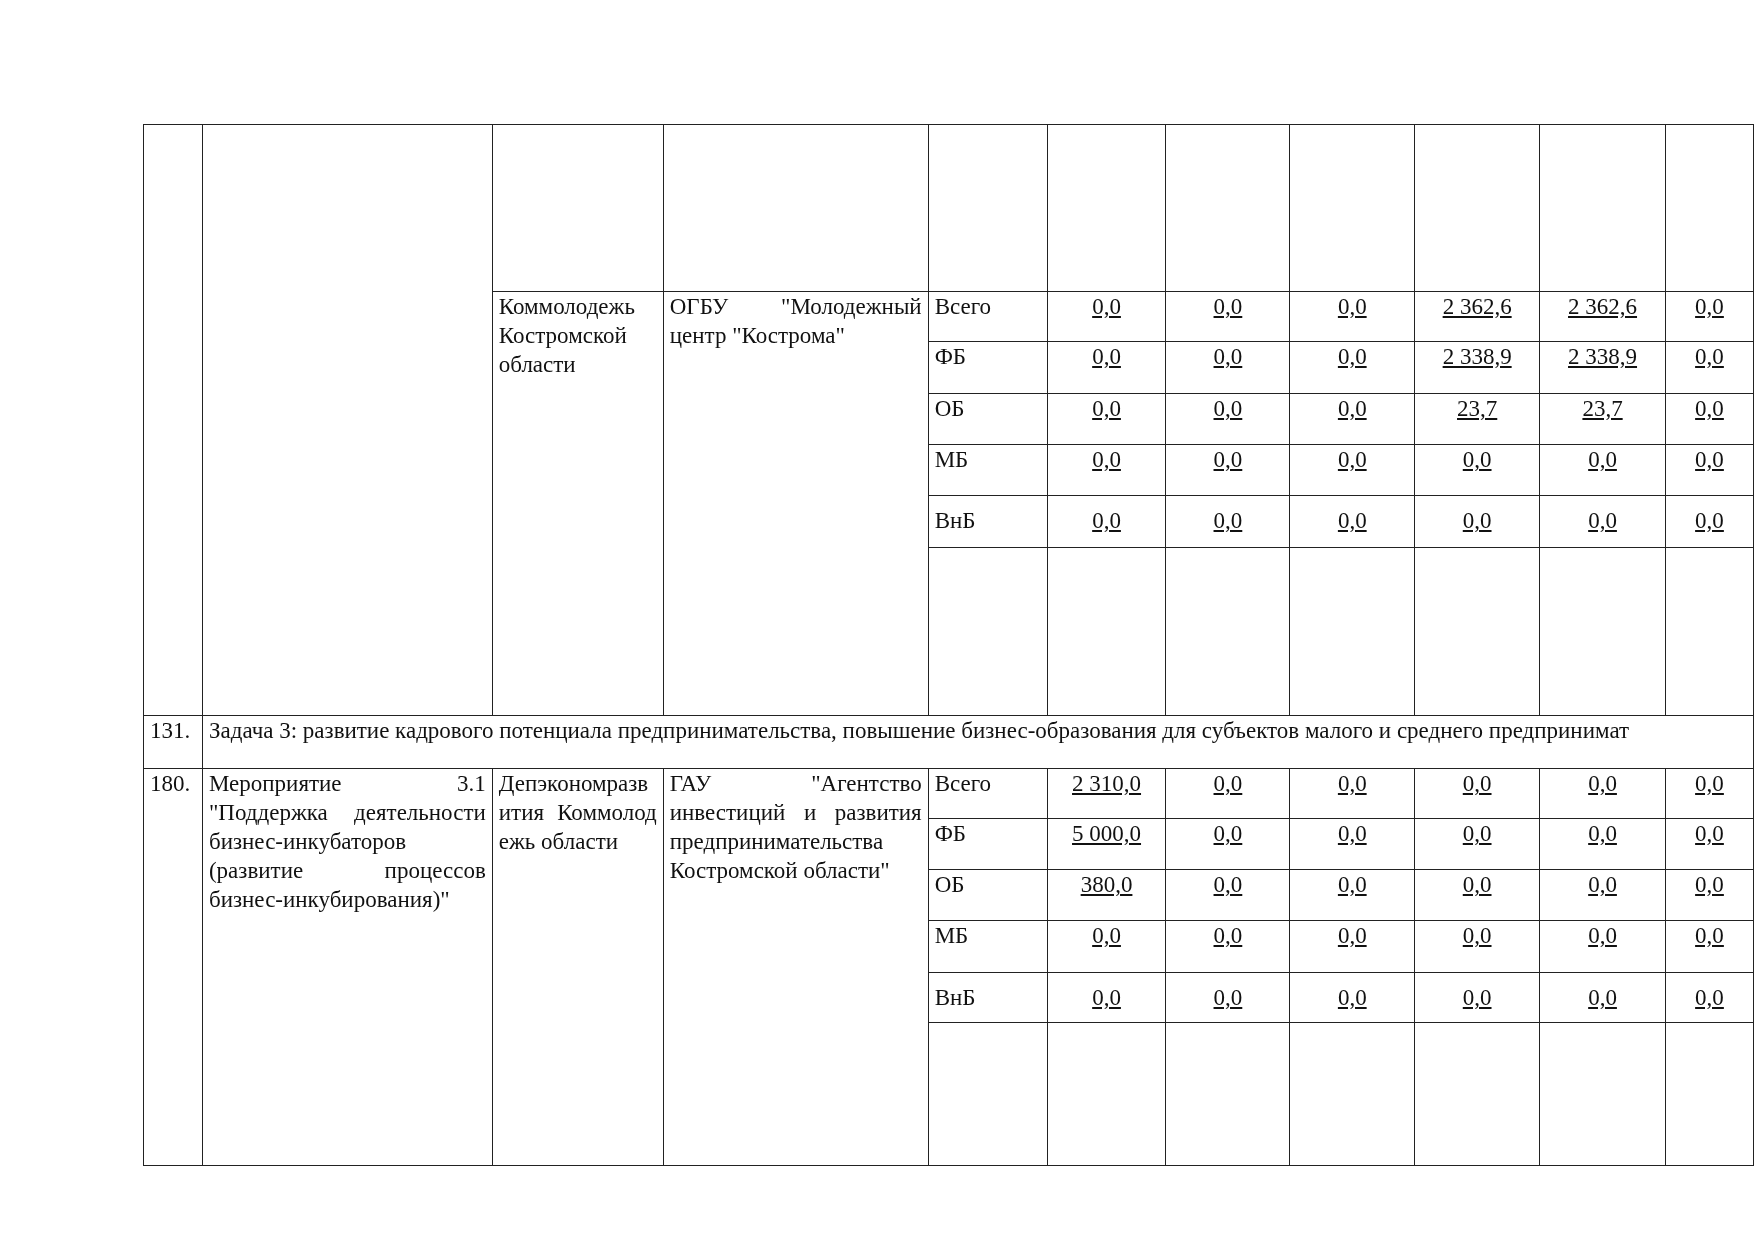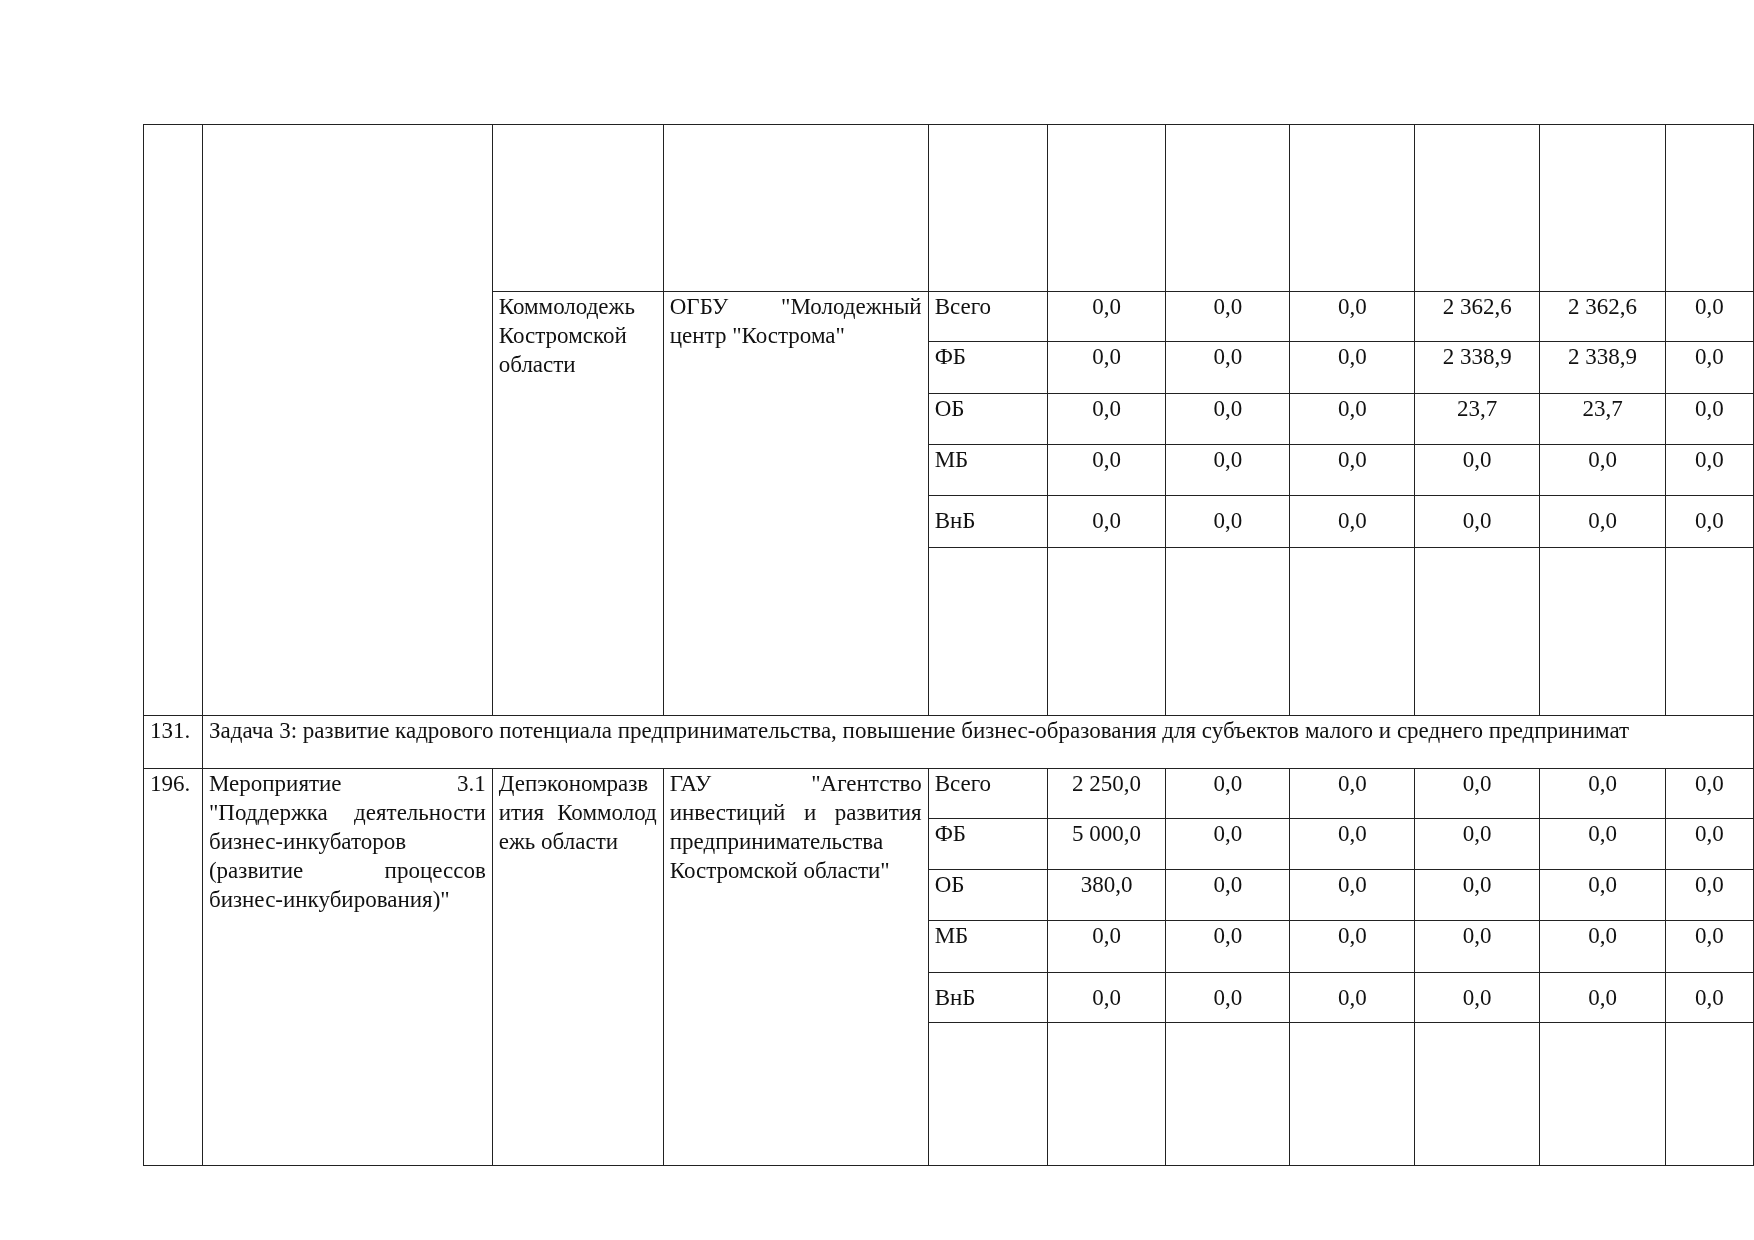--- a/index.html
+++ b/index.html
@@ -2,21 +2,21 @@
 <html><head>
 <meta charset="utf-8">
 <style>
   html, body { margin: 0; padding: 0; background: #ffffff; }
   body { width: 1754px; height: 1240px; position: relative; overflow: hidden;
          font-family: "Liberation Serif", serif; color: #111; }
   .page { position: absolute; left: 0; top: 7px; width: 1754px; height: 1240px; }
   table.grid { position: absolute; left: 143px; top: 117px; border-collapse: collapse;
                table-layout: fixed; font-size: 23px; line-height: 29px; }
   table.grid td { border: 1.5px solid #222; padding: 0 6px; vertical-align: top; overflow: hidden; }
-  td.num { text-align: center; vertical-align: middle; padding: 0; }
+  td.num { text-align: center; vertical-align: middle; padding: 0; text-decoration: underline; }
   td.lbl { vertical-align: middle; }
   td.idx { text-align: left; padding-right: 4px; padding-top: 10px; }
   td.just { text-align: justify; text-align-last: left; padding-top: 10px; }
   td.task { padding-top: 10px; white-space: nowrap; }
   td.open-right { border-right: none; }
 </style>
 </head>
 <body>
 
 <div class="page">
@@ -106,26 +106,26 @@
     <td style="border-top:none"></td>
     <td class="open-right" style="border-top:none"></td>
   </tr>
 
   <tr style="height:53px">
     <td class="idx">131.</td>
     <td colspan="10" class="task open-right">Задача 3: развитие кадрового потенциала предпринимательства, повышение бизнес-образования для субъектов малого и среднего предпринимат</td>
   </tr>
 
   <tr style="height:50px">
-    <td rowspan="6" class="idx">196.</td>
+    <td rowspan="6" class="idx">180.</td>
     <td rowspan="6" class="just">Мероприятие 3.1 "Поддержка деятельности бизнес-инкубаторов (развитие процессов бизнес-инкубирования)"</td>
     <td rowspan="6" class="just" style="word-break:break-all">Депэкономразвития Коммолодежь области</td>
     <td rowspan="6" class="just">ГАУ "Агентство инвестиций и развития предпринимательства Костромской области"</td>
     <td class="lbl">Всего</td>
-    <td class="num">2 250,0</td>
+    <td class="num">2 310,0</td>
     <td class="num">0,0</td>
     <td class="num">0,0</td>
     <td class="num">0,0</td>
     <td class="num">0,0</td>
     <td class="num open-right">0,0</td>
   </tr>
   <tr style="height:51px">
     <td class="lbl">ФБ</td>
     <td class="num">5 000,0</td>
     <td class="num">0,0</td>

